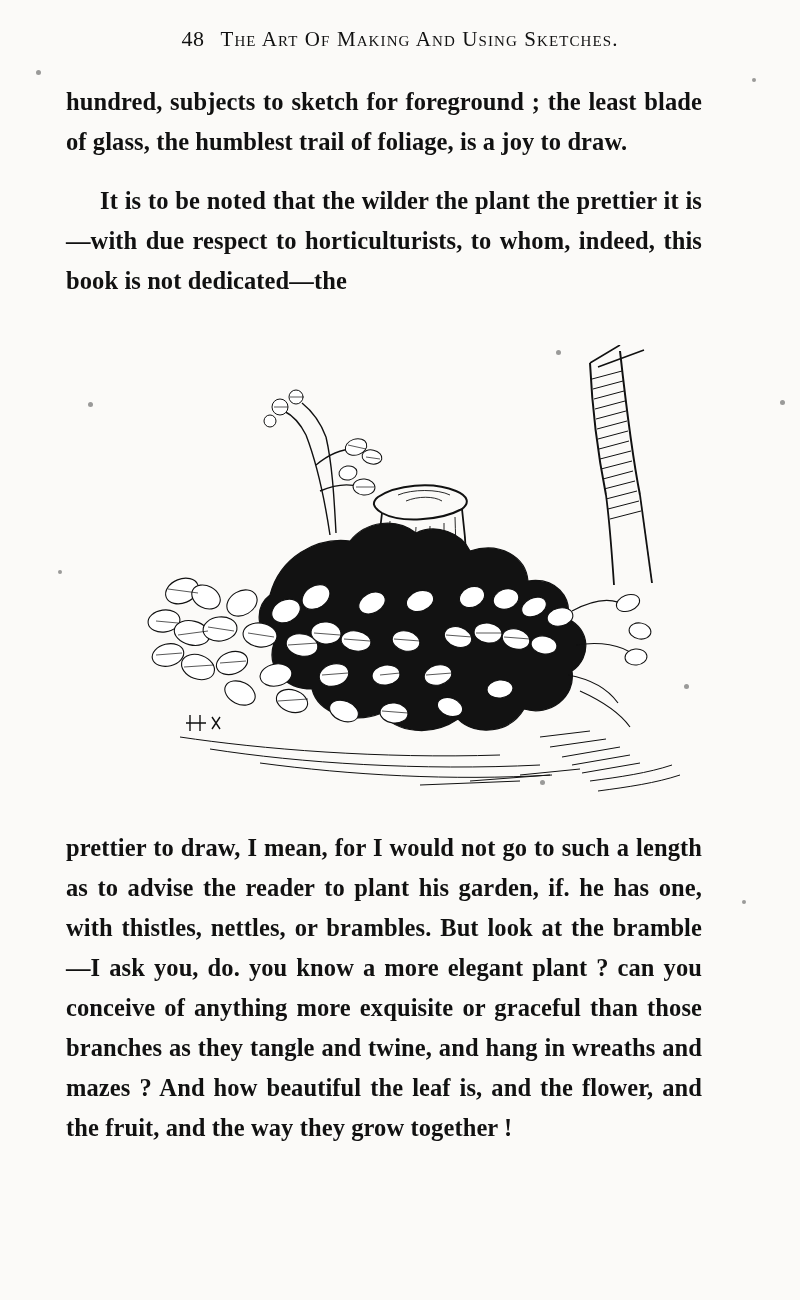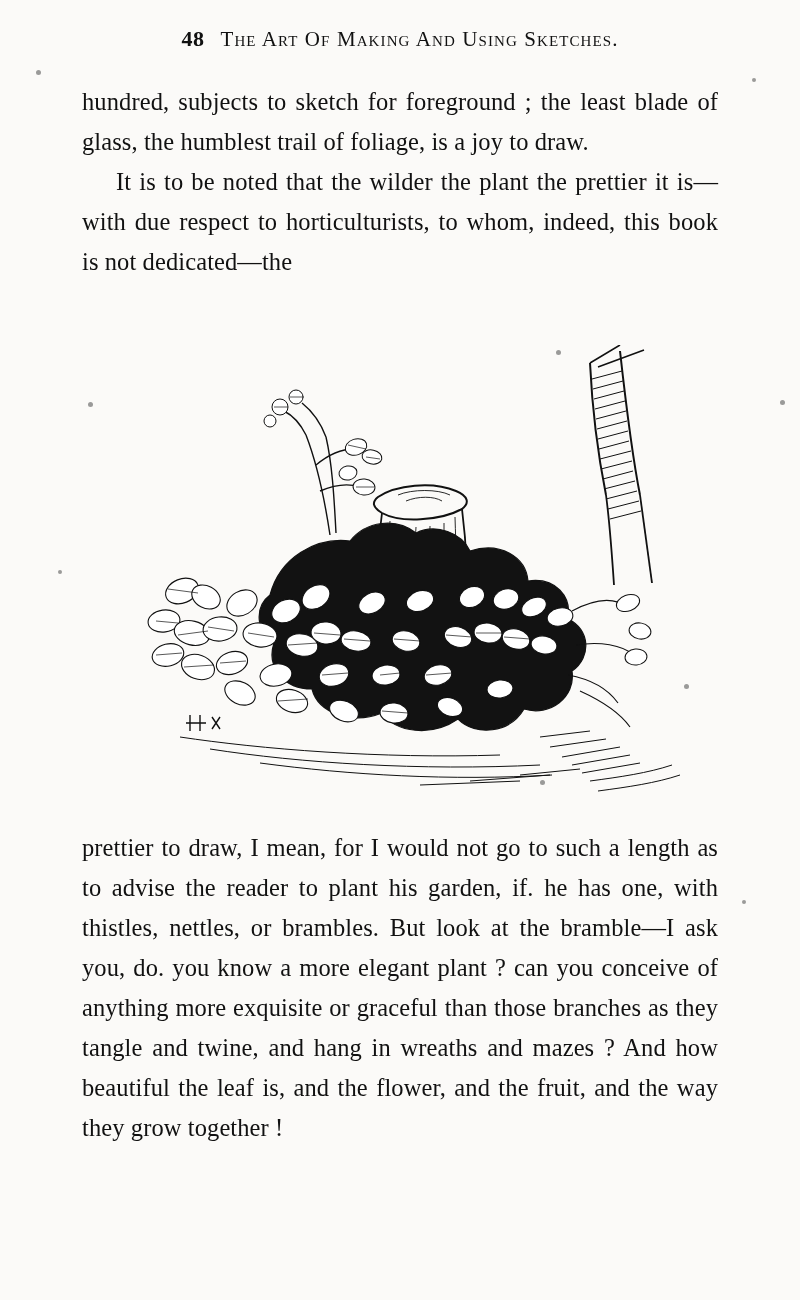--- a/index.html
+++ b/index.html
@@ -33,51 +33,53 @@
   .header {
     position: absolute;
     left: 0;
     top: 26px;
     width: 800px;
     text-align: center;
     white-space: nowrap;
   }
   .header .folio {
     font-family: "Liberation Serif", serif;
-    font-weight: 700;
+    font-weight: 400;
     font-size: 22px;
     letter-spacing: .5px;
     margin-right: 16px;
     vertical-align: baseline;
   }
   .header .runtitle {
     font-family: "Liberation Serif", serif;
     font-weight: 400;
     font-size: 21px;
     letter-spacing: 1.1px;
     font-variant: small-caps;
     text-transform: capitalize;
     margin-top: 20px;
   }
 
   .body-col {
     position: absolute;
-    left: 82px;
+    left: 66px;
     width: 636px;
+    font-weight: bold;
   }
   .para {
     font-size: 24.5px;
     line-height: 40px;
     text-align: justify;
     text-justify: inter-word;
     margin: 0;
     letter-spacing: .1px;
   }
   .para.indent {
     text-indent: 34px;
+    margin-top: 19px;
   }
   .top-block { top: 82px; }
   .bottom-block { top: 828px; }
 
   .figure {
     position: absolute;
     left: 120px;
     top: 345px;
     width: 580px;
     height: 460px;

